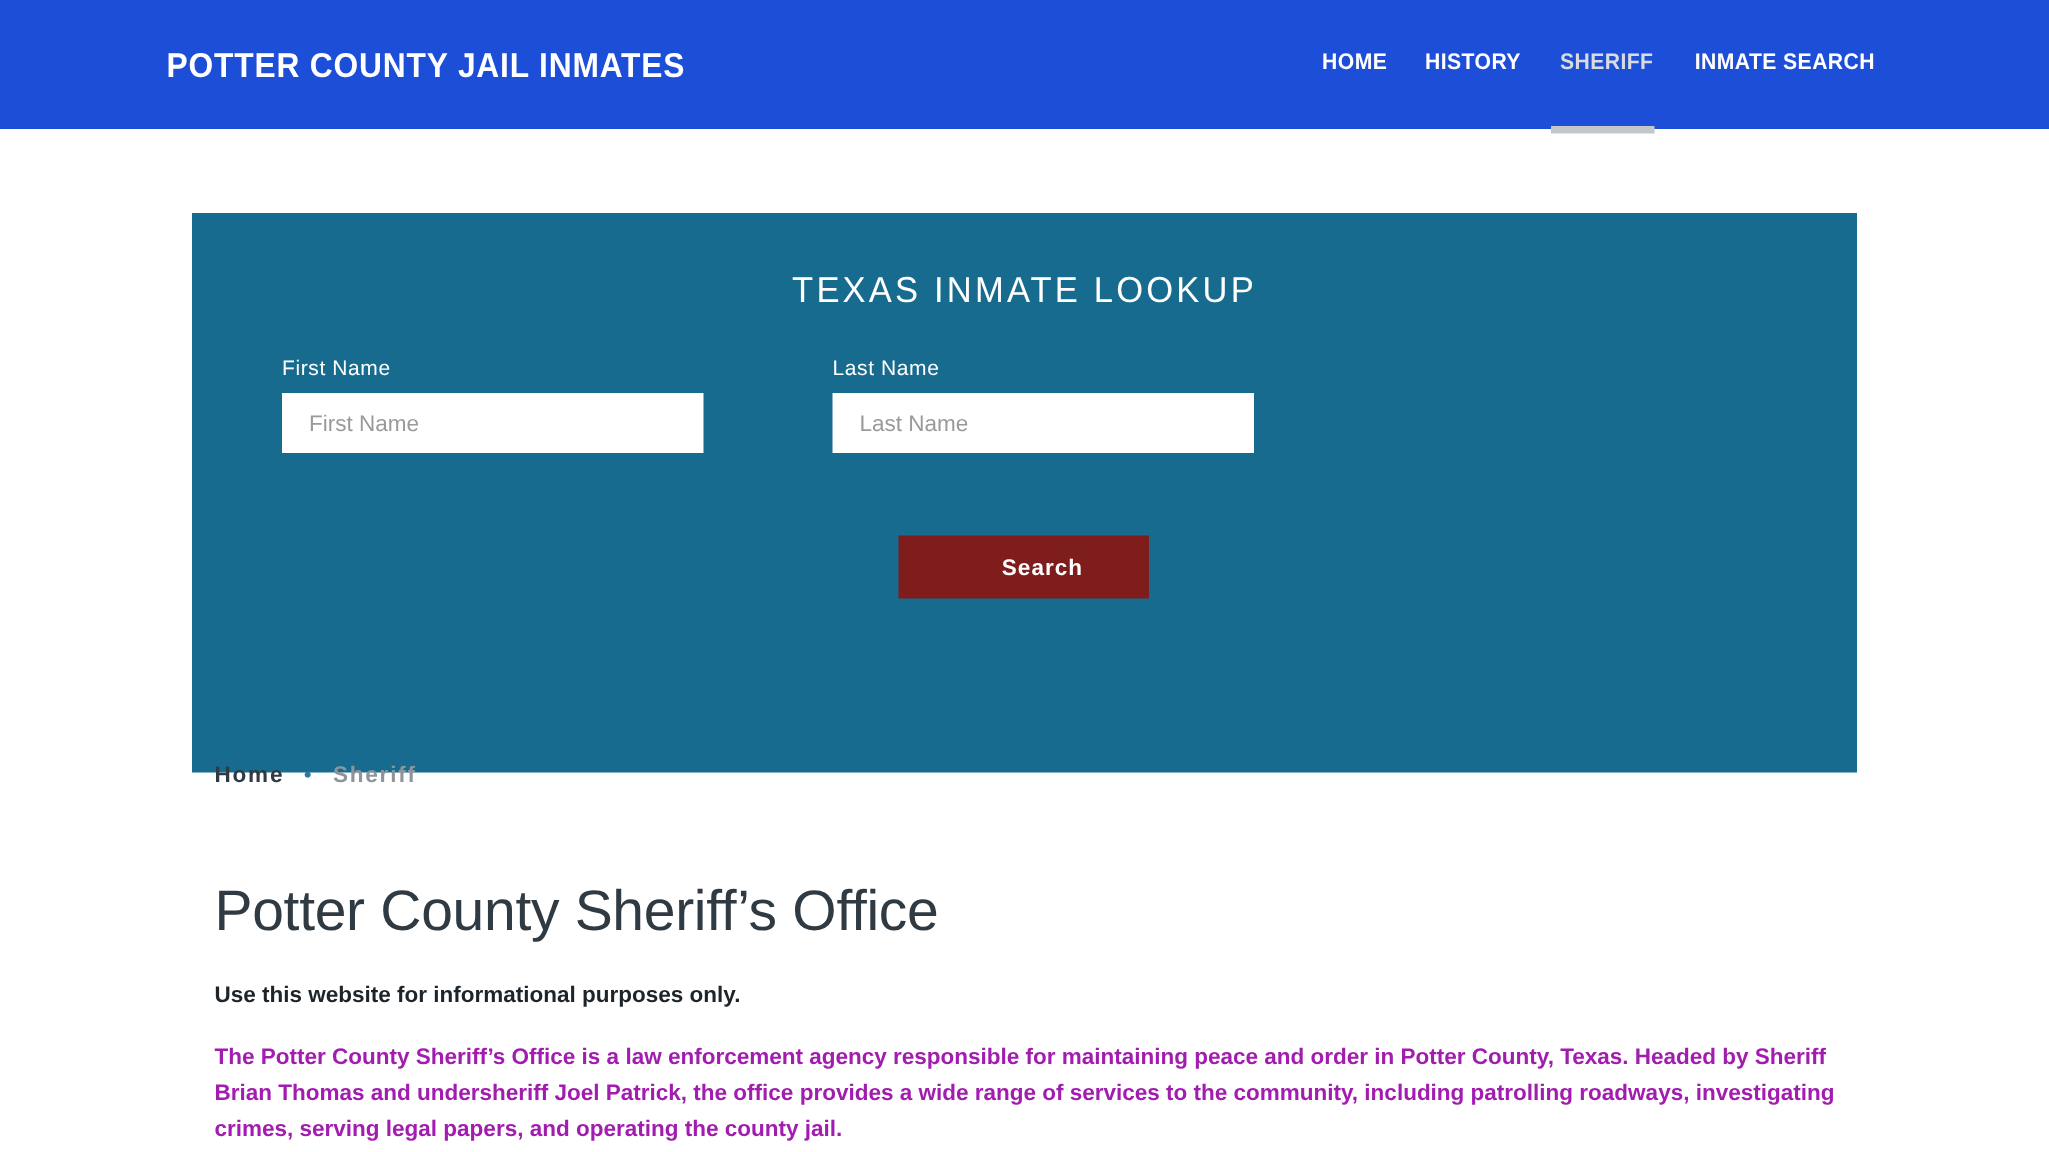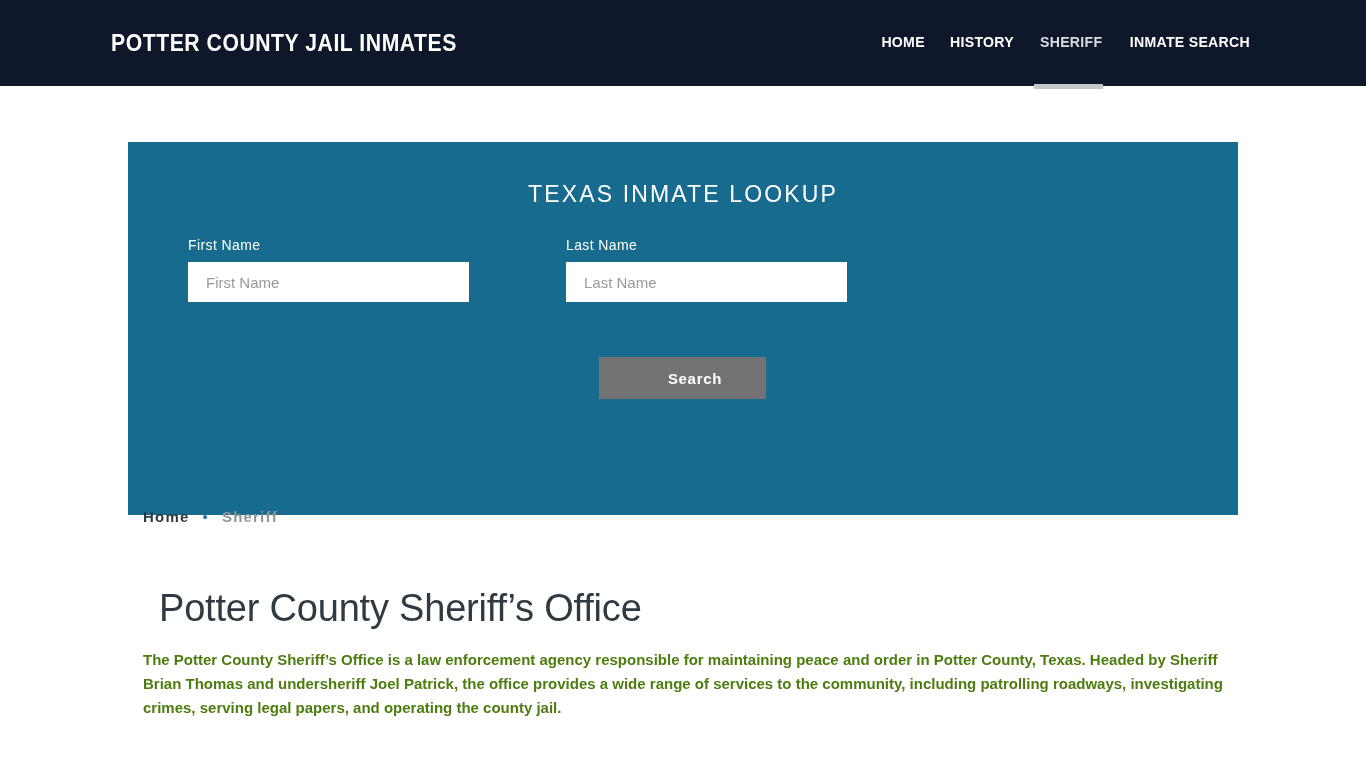--- a/index.html
+++ b/index.html
@@ -11,21 +11,21 @@
     overflow: hidden;
     background: #ffffff;
     font-family: "Liberation Sans", "DejaVu Sans", sans-serif;
   }
 
   
   .site-header {
     position: relative;
     width: 1366px;
     height: 86px;
-    background: #0f172a;
+    background: #1d4ed8;
     display: flex;
     align-items: center;
   }
 
   .brand {
     position: absolute;
     left: 111px;
     top: 30px;
     color: #ffffff;
     font-size: 23px;
@@ -96,21 +96,21 @@
     letter-spacing: 2.2px;
     text-transform: uppercase;
     transform: scaleX(0.96);
   }
 
   .field {
     position: absolute;
     top: 95px;
   }
   .field-first  { left: 60px;  width: 281px; }
-  .field-last   { left: 438px; width: 281px; }
+  .field-last   { left: 427px; width: 281px; }
   .field-state  { left: 770px; width: 281px; }
 
   .field-label {
     color: #ffffff;
     font-size: 14px;
     letter-spacing: 0.4px;
     margin-bottom: 9px;
     display: block;
   }
 
@@ -126,21 +126,21 @@
     color: #4a5a64;
   }
   .field-input::placeholder { color: #9a9a9a; opacity: 1; }
 
   .search-button {
     position: absolute;
     left: 471px;
     top: 215px;
     width: 167px;
     height: 42px;
-    background: #737373;
+    background: #7f1d1d;
     border: none;
     color: #ffffff;
     font-family: "Liberation Sans", "DejaVu Sans", sans-serif;
     font-size: 15px;
     font-weight: bold;
     letter-spacing: 0.7px;
     cursor: pointer;
     padding-left: 25px;
   }
 
@@ -176,36 +176,35 @@
     font-weight: bold;
   }
 
   .page-title {
     margin-top: 54px;
     font-size: 38px;
     font-weight: normal;
     color: #2f3a42;
     letter-spacing: -0.2px;
     line-height: 44px;
-    margin-left: 16px;
   }
 
   .lede {
     margin-top: 23px;
     font-size: 15px;
     font-weight: bold;
     color: #1d252b;
     line-height: 22px;
   }
 
   .body-para {
     margin-top: 18px;
     font-size: 15px;
     font-weight: bold;
-    color: #4d7c0f;
+    color: #a21caf;
     line-height: 24px;
     width: 1085px;
   }
 </style>
 </head>
 <body>
 
 <header class="site-header">
   <a class="brand">POTTER COUNTY JAIL INMATES</a>
 
@@ -242,16 +241,17 @@
 <main class="content">
 
   <div class="breadcrumb">
     <a class="crumb-home">Home</a>
     <span class="crumb-sep">•</span>
     <span class="crumb-current">Sheriff</span>
   </div>
 
   <h1 class="page-title">Potter County Sheriff’s Office</h1>
 
+  <p class="lede">Use this website for informational purposes only.</p>
 
   <p class="body-para">The Potter County Sheriff’s Office is a law enforcement agency responsible for maintaining peace and order in Potter County, Texas. Headed by Sheriff Brian Thomas and undersheriff Joel Patrick, the office provides a wide range of services to the community, including patrolling roadways, investigating crimes, serving legal papers, and operating the county jail.</p>
 
 </main>
 
 </body></html>

